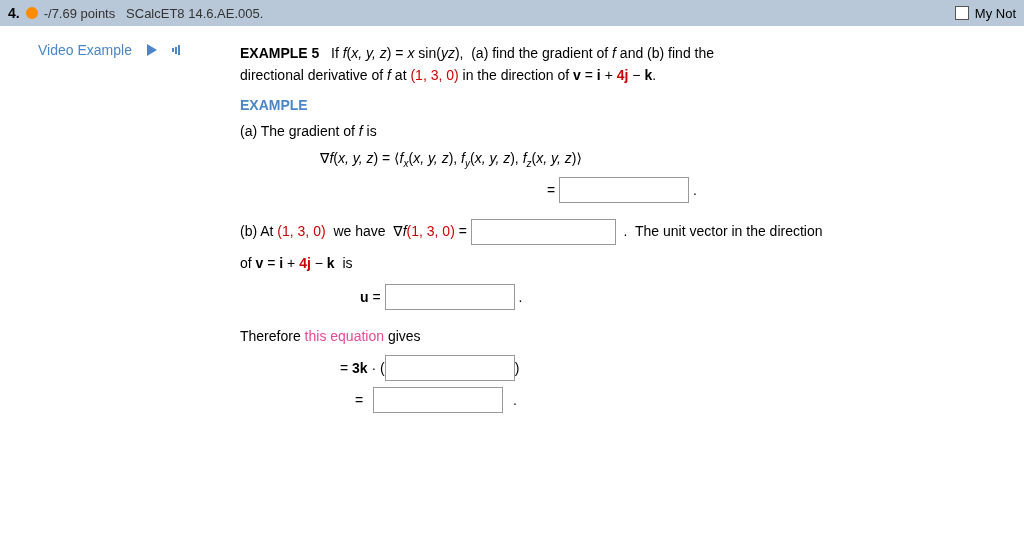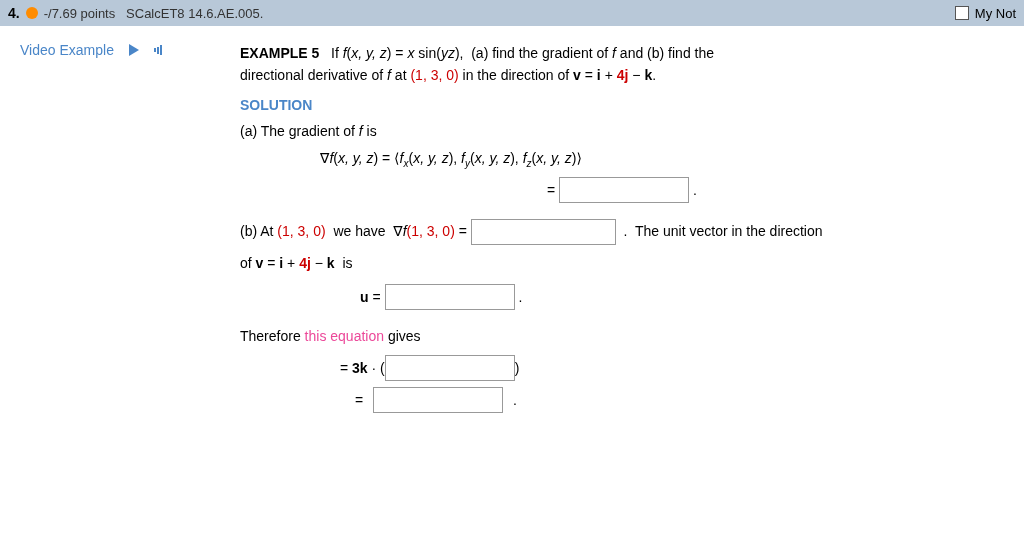--- a/index.html
+++ b/index.html
@@ -57,20 +57,21 @@
     }
 
     .video-example {
       color: #4a86c8;
       font-size: 14px;
       display: flex;
       align-items: center;
       gap: 15px;
       cursor: pointer;
       text-decoration: none;
+      margin-left: 18px;
     }
     .play-icon {
       display: inline-block;
       width: 0;
       height: 0;
       border-top: 6px solid transparent;
       border-bottom: 6px solid transparent;
       border-left: 10px solid #4a86c8;
     }
     .sound-waves {
@@ -231,21 +232,21 @@
       <span>If <span class="italic">f</span>(<span class="italic">x, y, z</span>) = <span class="italic">x</span> sin(<span class="italic">yz</span>),&nbsp; (a) find the gradient of <span class="italic">f</span> and (b) find the</span>
       <br>
       <span>
         directional derivative of <span class="italic">f</span> at
         <span class="red-text">(1, 3, 0)</span>
         in the direction of <strong>v</strong> = <strong>i</strong> + <span class="red-text bold" style="font-weight:bold;">4<strong>j</strong></span> − <strong>k</strong>.
       </span>
     </div>
 
     <div>
-      <span class="solution-label">SOLUTION</span>
+      <span class="solution-label">EXAMPLE</span>
 
       <div class="math-line">
         (a) The gradient of <span class="italic">f</span> is
       </div>
 
       <div class="gradient-eq">
         <span>∇<span class="italic">f</span>(<span class="italic">x, y, z</span>) = ⟨<span class="italic">f<sub>x</sub></span>(<span class="italic">x, y, z</span>), <span class="italic">f<sub>y</sub></span>(<span class="italic">x, y, z</span>), <span class="italic">f<sub>z</sub></span>(<span class="italic">x, y, z</span>)⟩</span>
       </div>
 
       <div class="math-center">

